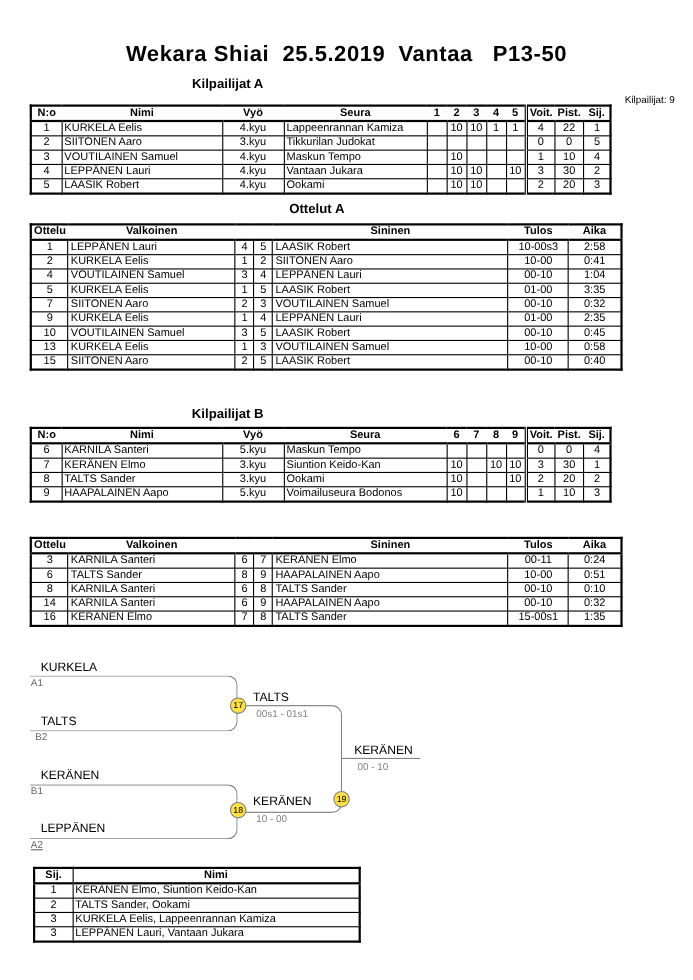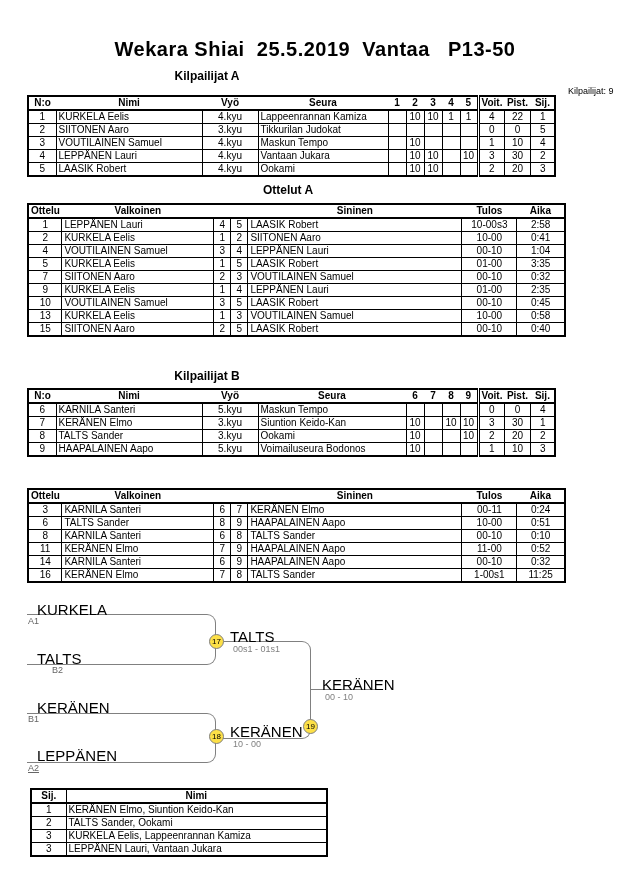--- a/index.html
+++ b/index.html
@@ -32,21 +32,21 @@
   }
   .tbl th.al { text-align:center; }
   .tbl .ac { text-align:center; }
   .tbl th.voit, .tbl td.voit { border-left:3px double #000; }
   table.tk th { border-left:1px solid #000; border-right:1px solid #000; }
 
   
   .bx { position:absolute; border:1px solid #808080; border-left:none;
         border-radius:0 9px 9px 0; }
   .bline { position:absolute; border-top:1px solid #808080; height:0; }
-  .bname { position:absolute; font-size:15px; color:#000; white-space:nowrap; }
+  .bname { position:absolute; font-size:11px; color:#000; white-space:nowrap; }
   .bseed { position:absolute; font-size:9px; color:#666; white-space:nowrap; }
   .bscore { position:absolute; font-size:9px; color:#808080; white-space:nowrap; }
   .bcircle { position:absolute; width:13px; height:13px; border:1px solid #808080;
              border-radius:50%; background:#fde047; font-size:8px; line-height:13px;
              text-align:center; color:#000; z-index:2; }
 </style>
 </head>
 <body>
 
 <div class="page-title">Wekara Shiai  25.5.2019  Vantaa   P13-50</div>
@@ -399,64 +399,55 @@
       <tr>
         <td class="ac">8</td>
         <td>KARNILA Santeri</td>
         <td class="ac">6</td>
         <td class="ac">8</td>
         <td>TALTS Sander</td>
         <td class="ac">00-10</td>
         <td class="ac">0:10</td>
       </tr>
       <tr>
-        <td class="ac">11</td>
-        <td>KERÄNEN Elmo</td>
-        <td class="ac">7</td>
-        <td class="ac">9</td>
-        <td>HAAPALAINEN Aapo</td>
-        <td class="ac">11-00</td>
-        <td class="ac">0:52</td>
-      </tr>
-      <tr>
         <td class="ac">14</td>
         <td>KARNILA Santeri</td>
         <td class="ac">6</td>
         <td class="ac">9</td>
         <td>HAAPALAINEN Aapo</td>
         <td class="ac">00-10</td>
         <td class="ac">0:32</td>
       </tr>
       <tr>
         <td class="ac">16</td>
         <td>KERÄNEN Elmo</td>
         <td class="ac">7</td>
         <td class="ac">8</td>
         <td>TALTS Sander</td>
-        <td class="ac">1-00s1</td>
-        <td class="ac">11:25</td>
+        <td class="ac">15-00s1</td>
+        <td class="ac">1:35</td>
       </tr>
     </tbody>
 </table>
 
 <div>
 
   <div class="bx" style="left:27px; top:614px; width:188px; height:49px;"></div>
 
   <div class="bx" style="left:27px; top:713px; width:188px; height:48px;"></div>
 
   <div class="bx" style="left:216px; top:641px; width:94px; height:96px;"></div>
 
   <div class="bline" style="left:310px; top:689px; width:72px;"></div>
 
   <div class="bname" style="left:37px; top:601px;">KURKELA</div>
   <div class="bseed" style="left:28px; top:616px;">A1</div>
 
   <div class="bname" style="left:37px; top:650px;">TALTS</div>
-  <div class="bseed" style="left:32px; top:665px;padding-left:20px;">B2</div>
+  <div class="bseed" style="left:12px; top:665px;padding-left:20px;">B2</div>
 
   <div class="bname" style="left:37px; top:699px;">KERÄNEN</div>
   <div class="bseed" style="left:28px; top:714px;">B1</div>
 
   <div class="bname" style="left:37px; top:747px;">LEPPÄNEN</div>
   <div class="bseed" style="left:28px; top:763px;text-decoration:underline;">A2</div>
 
   <div class="bcircle" style="left:209px; top:634px;">17</div>
   <div class="bname" style="left:230px; top:628px;">TALTS</div>
   <div class="bscore" style="left:233px; top:644px;">00s1 - 01s1</div>

